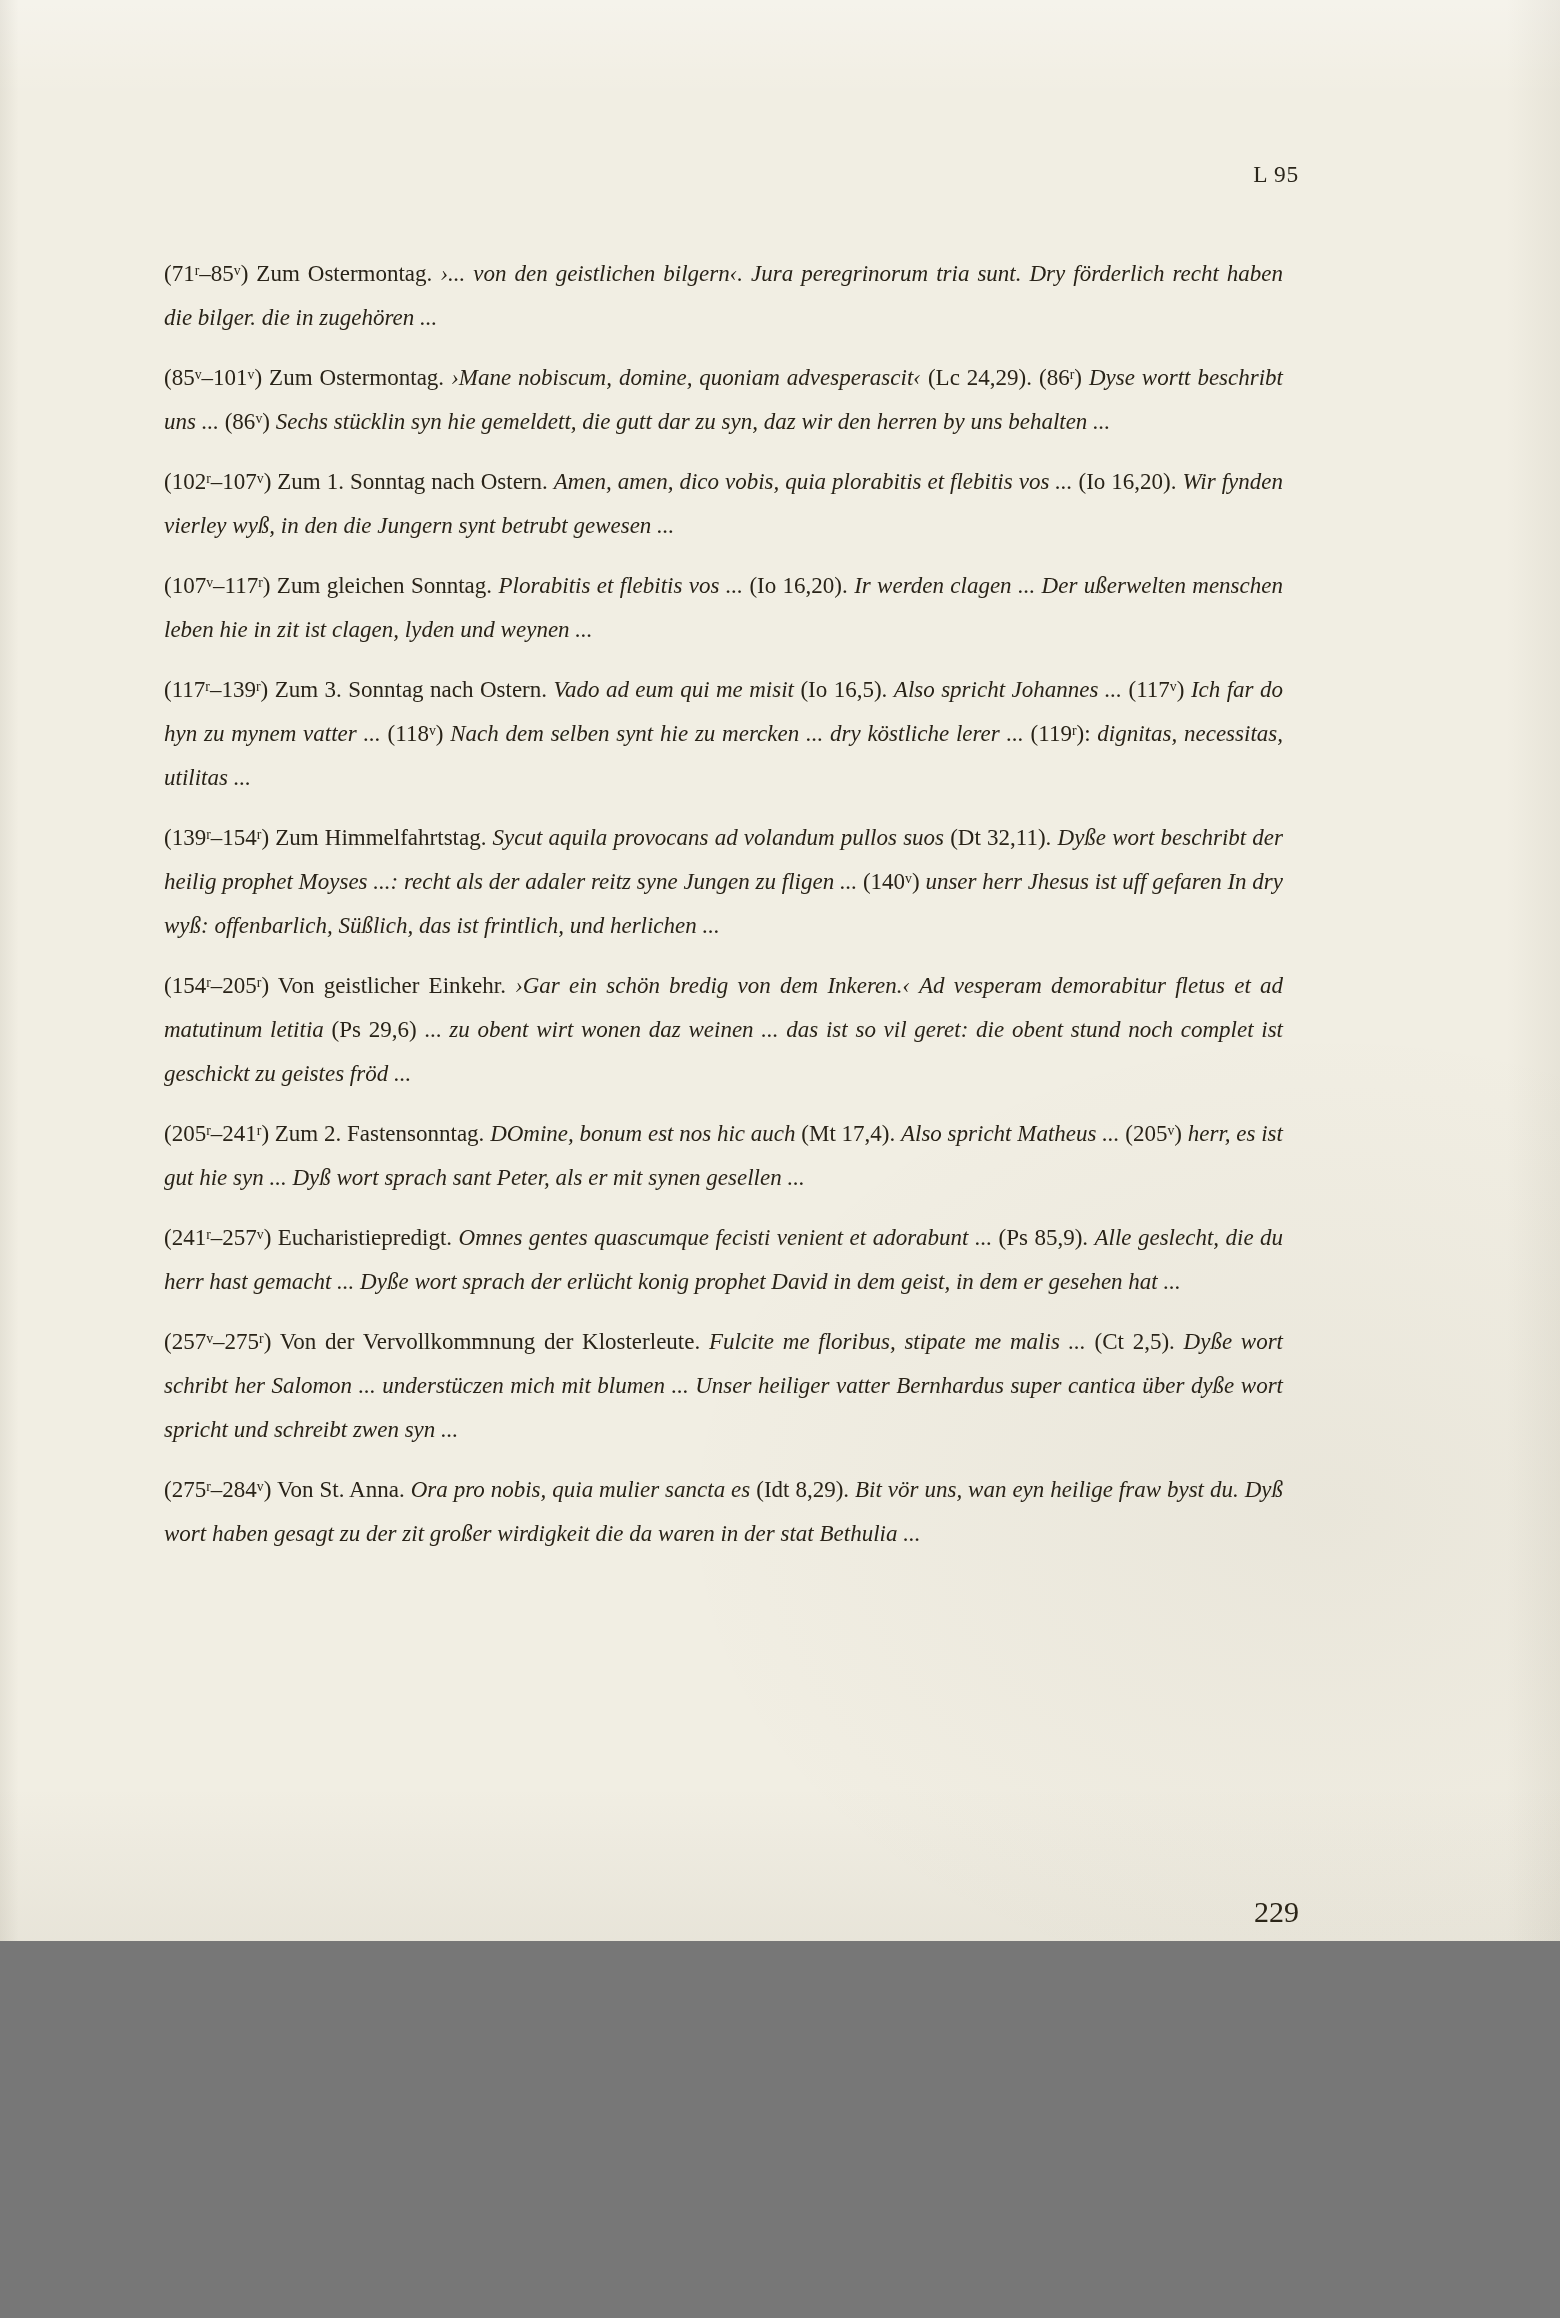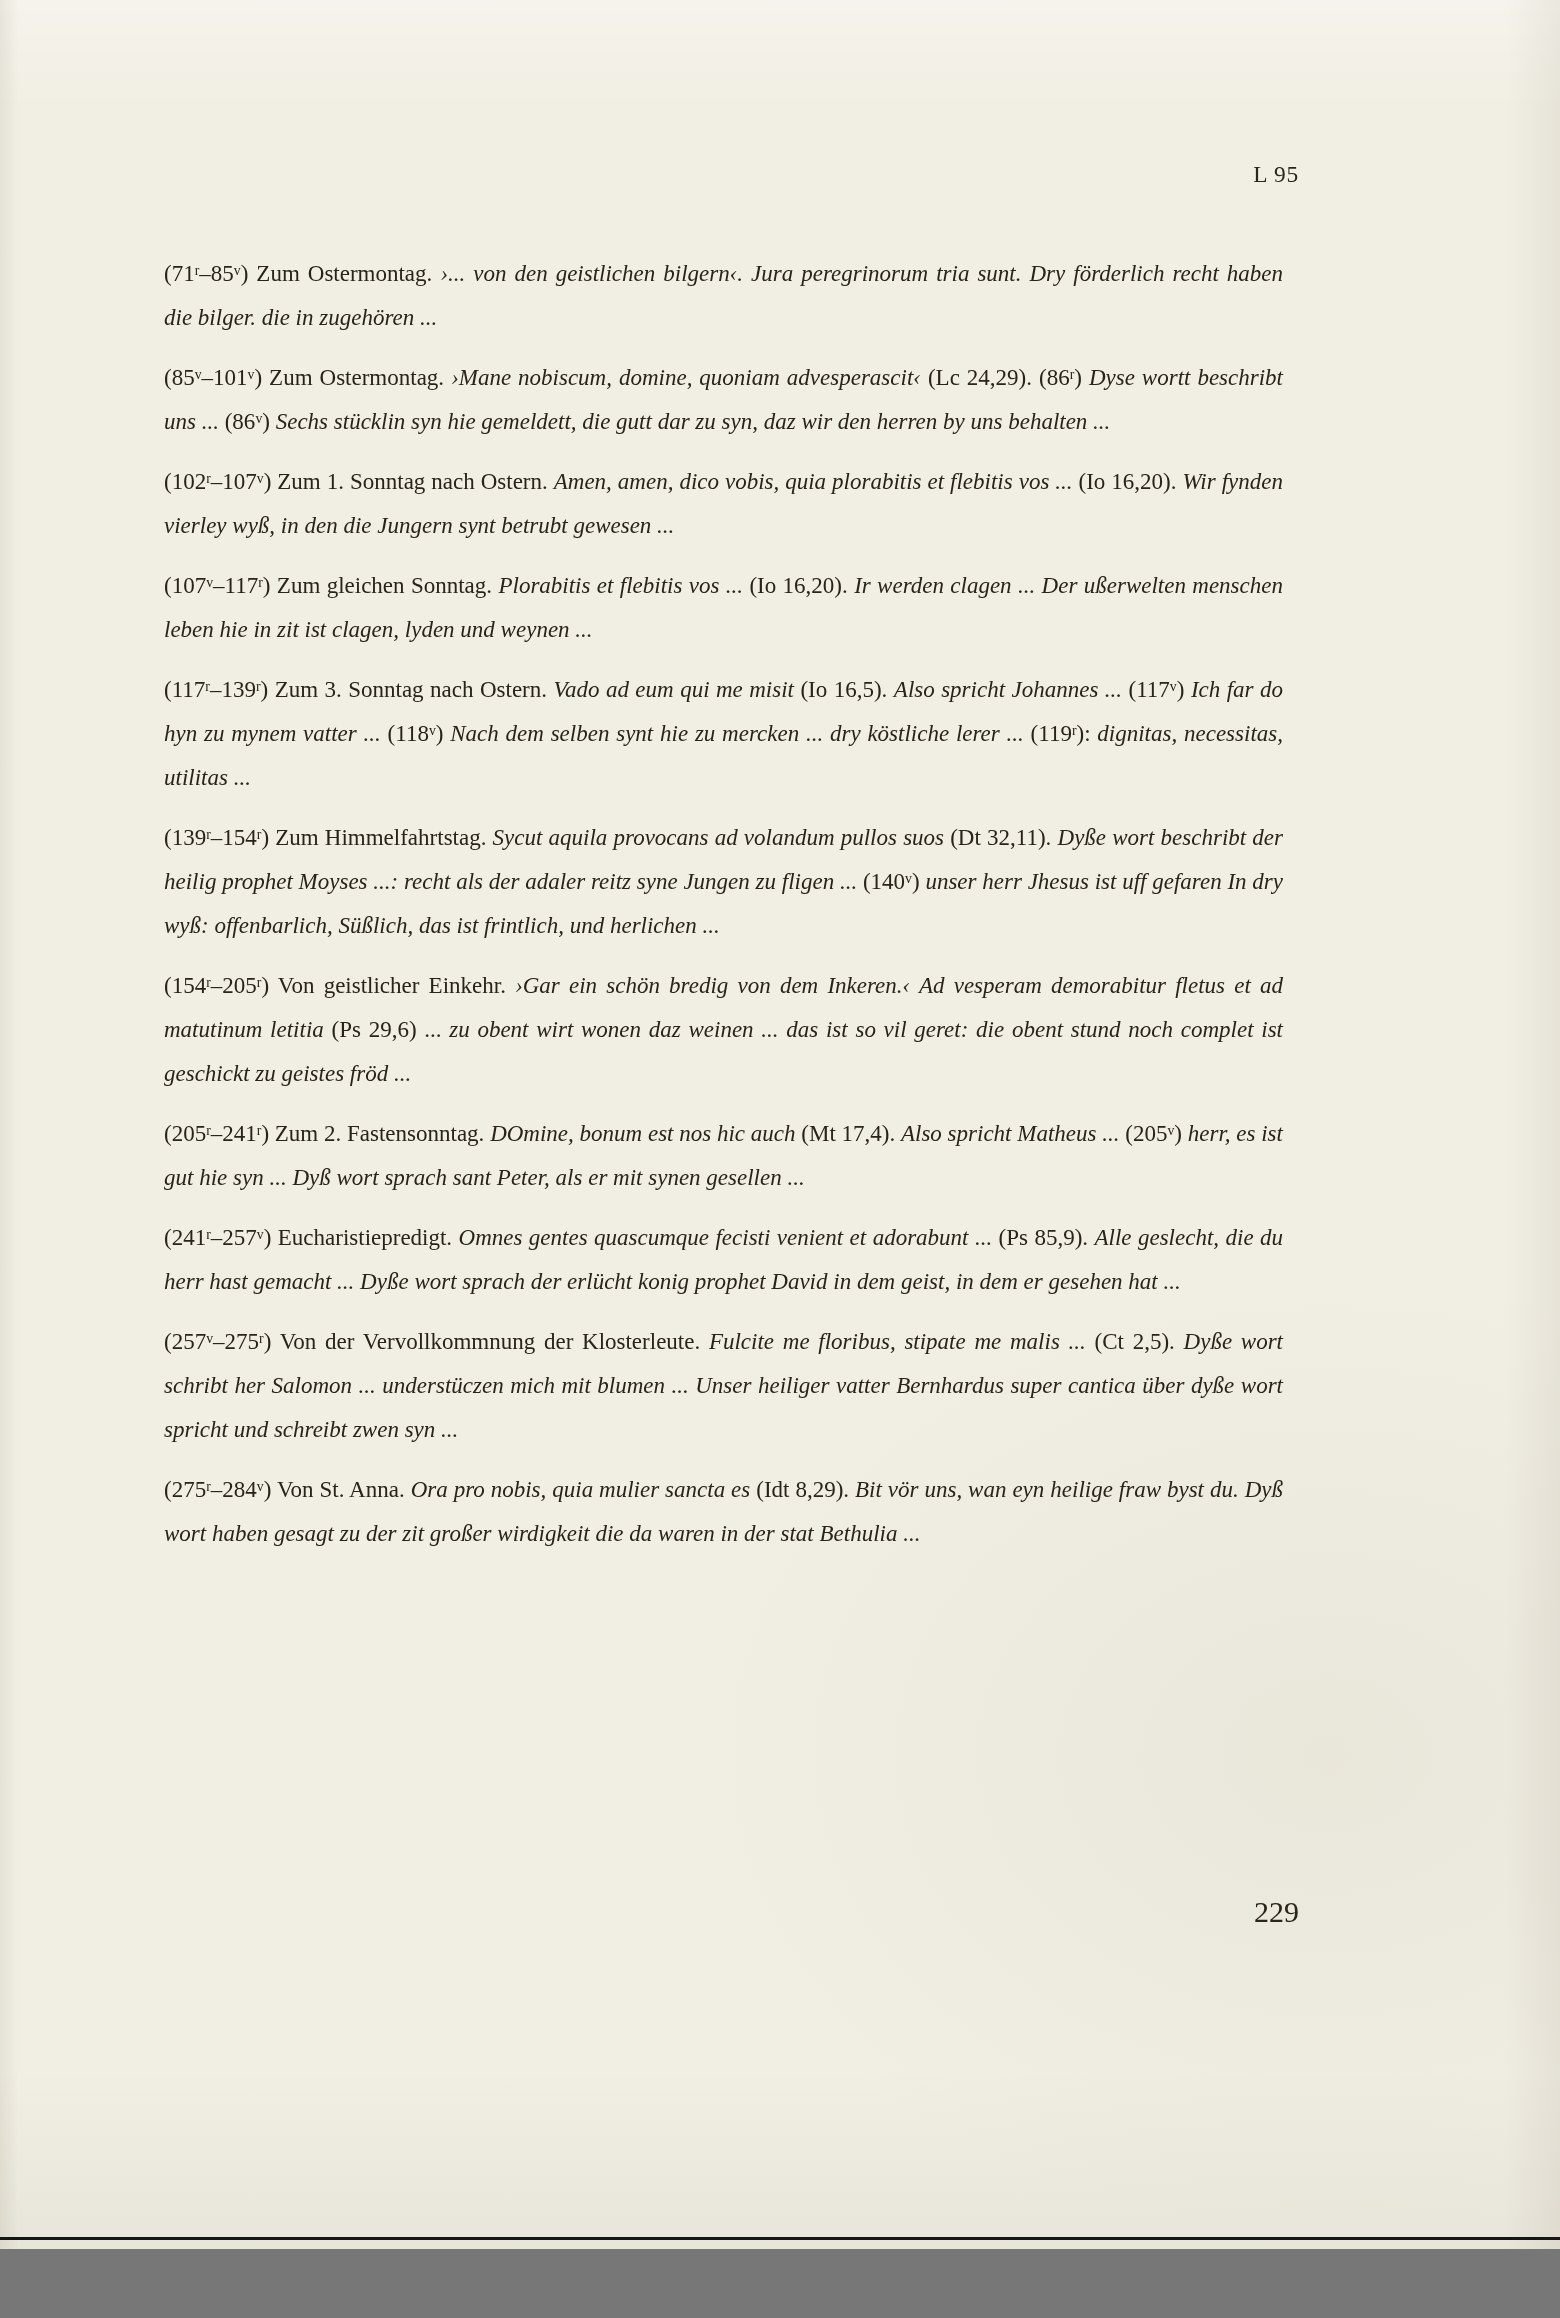--- a/index.html
+++ b/index.html
@@ -1,18 +1,18 @@
 <!DOCTYPE html>
 <html style="font-size:12.5px"><head>
 <meta charset="utf-8">
 <style>
   html,body { margin:0; padding:0; background:#777; }
   .page {
     position:relative;
-    width:1561px; height:2249px;
+    width:1561px; height:1941px;
     margin:0 auto;
     overflow:hidden;
     background:
       linear-gradient(90deg, rgba(60,50,30,0.07) 0, rgba(0,0,0,0) 1.2%, rgba(0,0,0,0) 96.5%, rgba(60,50,30,0.06) 100%),
       linear-gradient(180deg, rgba(255,255,255,0.30) 0, rgba(0,0,0,0) 5%, rgba(0,0,0,0) 92%, rgba(60,50,30,0.05) 100%),
       radial-gradient(937px 702px at 85% 78%, rgba(90,80,55,0.05), rgba(0,0,0,0) 70%),
       #f1eee3;
   }
   .signature {
     position:absolute; left:148px; top:161px; width:1151px;

